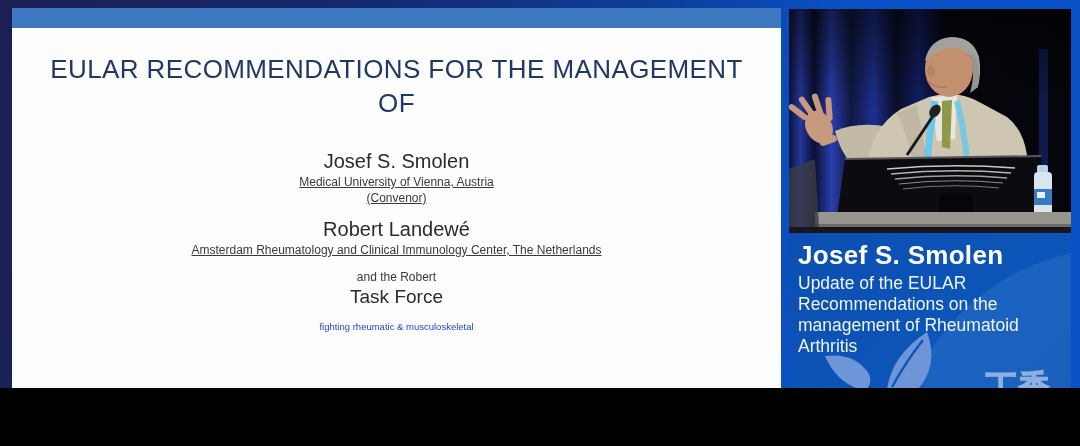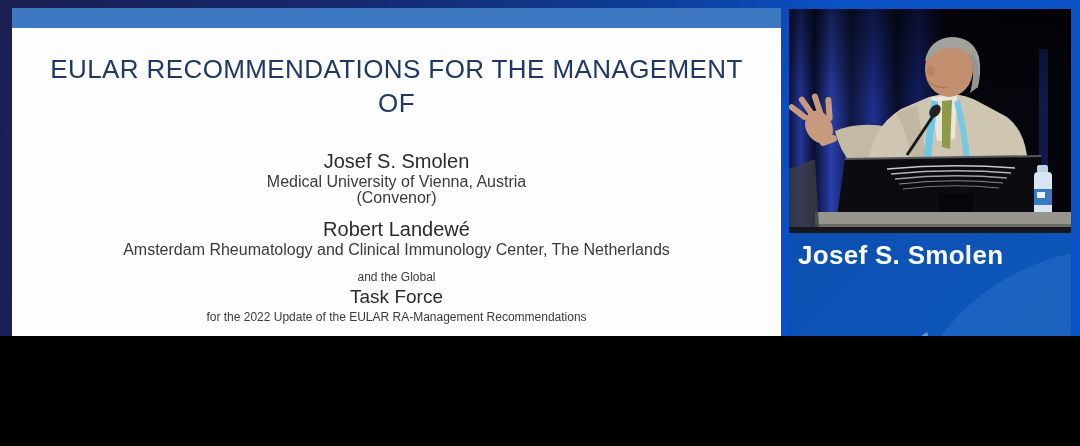--- a/index.html
+++ b/index.html
@@ -1,29 +1,29 @@
 <!DOCTYPE html>
 <html><head>
 <meta charset="utf-8">
 <style>
   html,body{margin:0;padding:0;background:#000;}
   .frame{
-    position:relative;width:1080px;height:336px;overflow:hidden;
+    position:relative;width:1080px;height:388px;overflow:hidden;
     font-family:"Liberation Sans",sans-serif;
     background:linear-gradient(100deg,#1b1f52 0%,#15286e 30%,#0d3e9a 58%,#0a51c6 74%,#0a51c6 100%);
   }
   
   .slide{position:absolute;left:12px;top:8px;width:769px;height:438px;background:#fdfdfd;overflow:hidden;}
   .slide-topbar{position:absolute;left:0;top:0;width:100%;height:20px;background:#3e78c0;}
   .slide-body{position:absolute;left:0;top:20px;width:100%;text-align:center;}
   .slide-title{margin:24px 20px 0;font-size:26px;line-height:34px;font-weight:500;
     color:#1f3864;letter-spacing:.4px;}
   .author-block{margin-top:28px;color:#333;}
   .author-name{font-size:20px;line-height:26px;color:#2b2b2b;}
-  .author-affil,.author-role{font-size:16px;line-height:16px;color:#3a3a3a;}
+  .author-affil,.author-role{font-size:12px;line-height:16px;color:#3a3a3a;text-decoration:underline;}
   .author-group{margin-bottom:10px;}
   .taskforce{margin-top:12px;color:#3a3a3a;}
   .tf-intro{font-size:12px;line-height:15px;}
   .tf-title{font-size:19px;line-height:24px;color:#2b2b2b;}
   .tf-detail{font-size:12px;line-height:16px;}
   .eular-logo{margin-top:12px;}
   .eular-word{font-size:47px;line-height:50px;font-weight:500;color:#2546c0;letter-spacing:1px;}
   .eular-tagline{font-size:9.5px;line-height:12px;color:#2546c0;}
   .slide-stripe{position:absolute;left:0;bottom:0;width:100%;height:8px;
     background:linear-gradient(90deg,#b13aa0 0,#5a2080 2%,#232a72 12%,#1e2a6e 30%,#54506a 42%,#8e5a68 47%,#a8c23a 51%,#4a8a46 55%,#2a6aa0 60%,#6ec8cc 66%,#8adbd8 72%,#3a9ac0 80%,#1b5fae 90%,#12418e 100%);}
@@ -63,23 +63,22 @@
           <div class="author-affil">Medical University of Vienna, Austria</div>
           <div class="author-role">(Convenor)</div>
         </div>
         <div class="author-group">
           <div class="author-name">Robert Landewé</div>
           <div class="author-affil">Amsterdam Rheumatology and Clinical Immunology Center, The Netherlands</div>
         </div>
       </div>
 
       <div class="taskforce">
-        <div class="tf-intro">and the Global</div>
+        <div class="tf-intro">and the Robert</div>
         <div class="tf-title">Task Force</div>
-        <div class="tf-detail">for the 2022 Update of the EULAR RA-Management Recommendations</div>
       </div>
 
       <div class="eular-logo">
         <div class="eular-tagline">fighting rheumatic &amp; musculoskeletal</div>
 
       </div>
     </div>
     <div class="slide-stripe"></div>
   </section>
 
@@ -176,20 +175,21 @@
           <path d="M10,-10 Q14,-44 50,-68 Q64,-30 34,-4 Q20,4 10,-10 Z"></path>
           <path d="M15,-13 Q30,-40 46,-60" stroke="#0d55b8" stroke-width="2.4" fill="none"></path>
           <path d="M-12,-9 Q-40,-16 -52,-44 Q-22,-48 -8,-26 Q-4,-16 -12,-9 Z"></path>
           <path d="M-10,11 Q-16,42 -48,62 Q-58,28 -32,6 Q-18,-2 -10,11 Z"></path>
           <path d="M12,9 Q40,16 50,46 Q20,48 8,26 Q4,16 12,9 Z"></path>
         </g>
       </g>
     </svg>
     <div class="panel-text">
       <div class="panel-name">Josef S. Smolen</div>
+      <div class="panel-talk">Update of the EULAR Recommendations on the management of Rheumatoid Arthritis</div>
     </div>
   </section>
 
   <div class="watermark-cn">丁香园</div>
   <div class="watermark-www">www.</div>
   <div class="qr">
     <div class="qr-grid">
         <div style="position: absolute; left: 0px; top: 0px; width: 6px; height: 6px; background: rgb(17, 17, 17);"></div>
         <div style="position: absolute; left: 6px; top: 0px; width: 6px; height: 6px; background: rgb(17, 17, 17);"></div>
         <div style="position: absolute; left: 12px; top: 0px; width: 6px; height: 6px; background: rgb(17, 17, 17);"></div>

